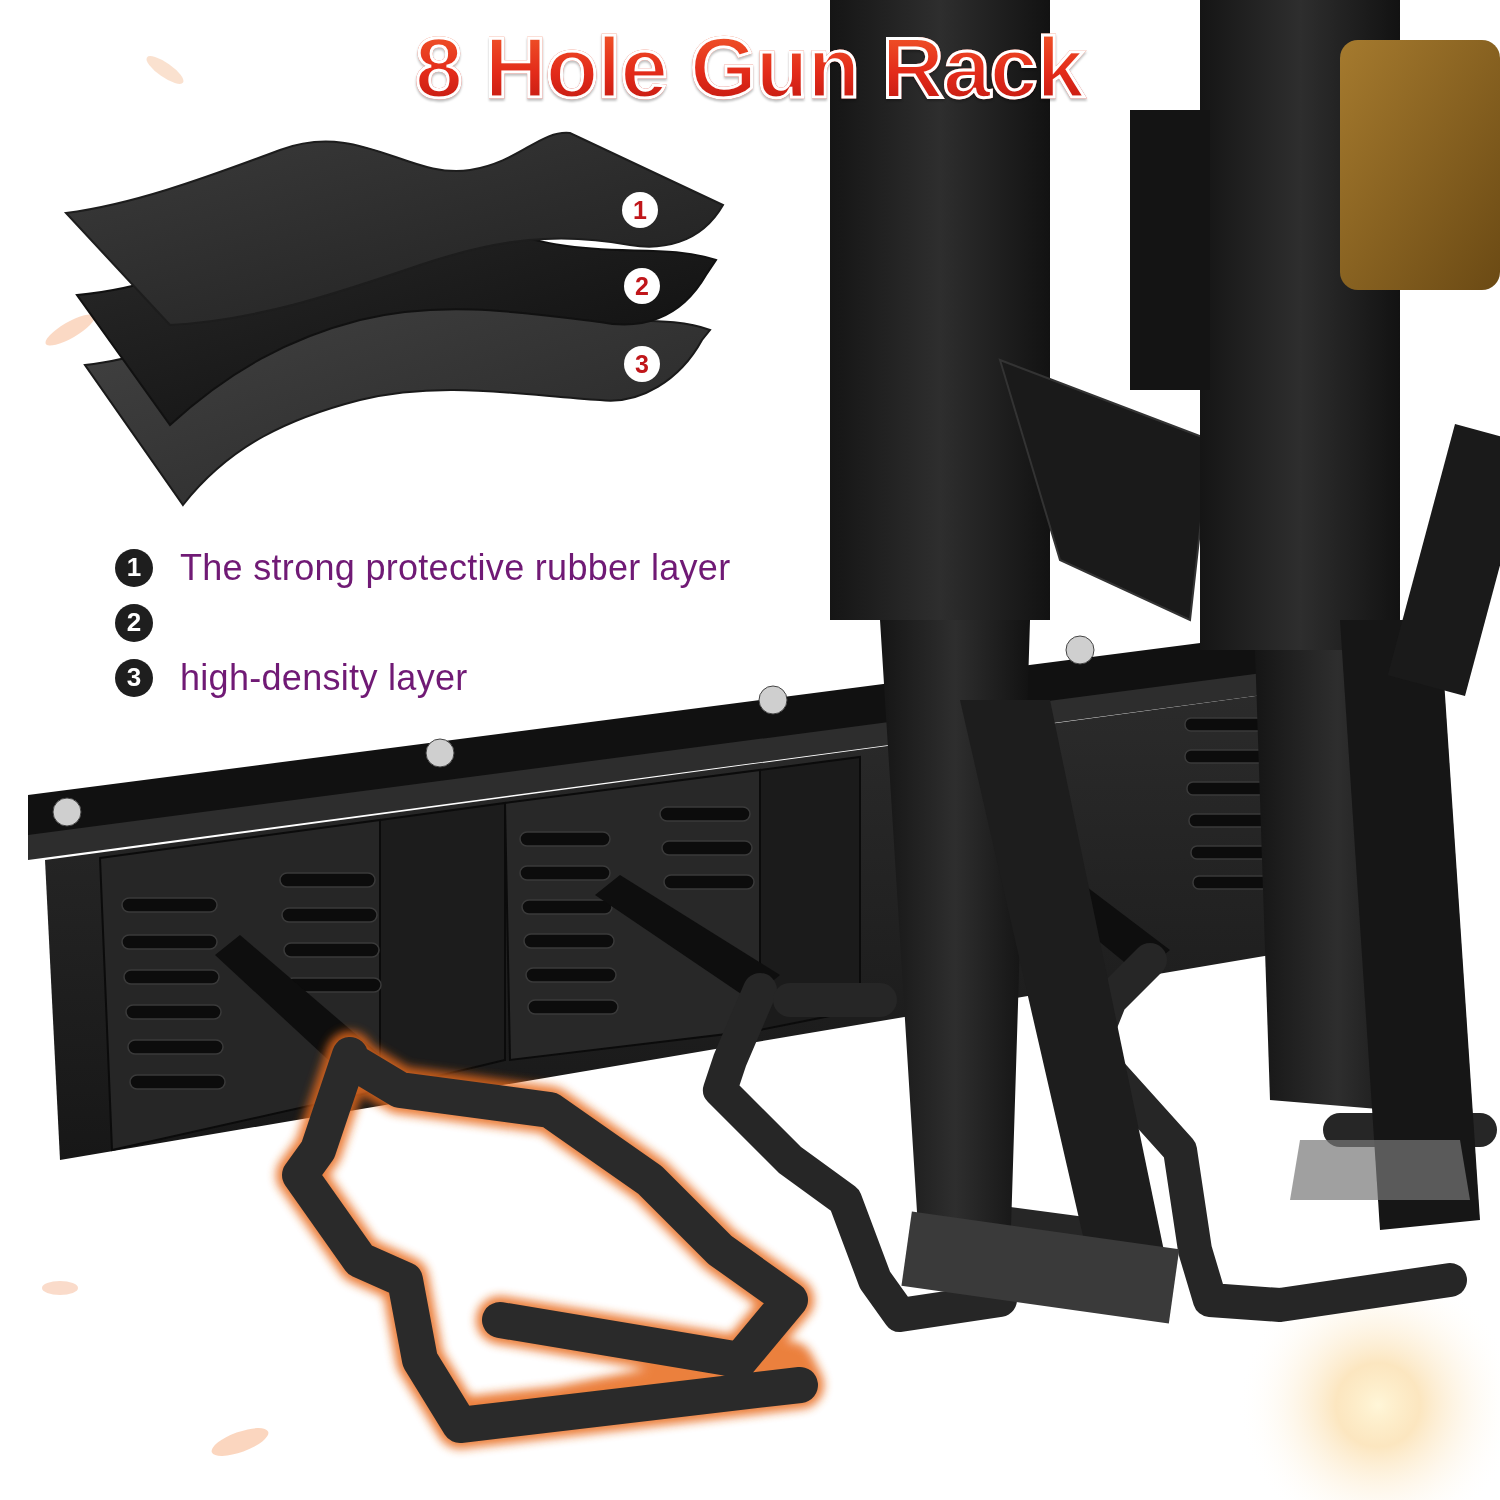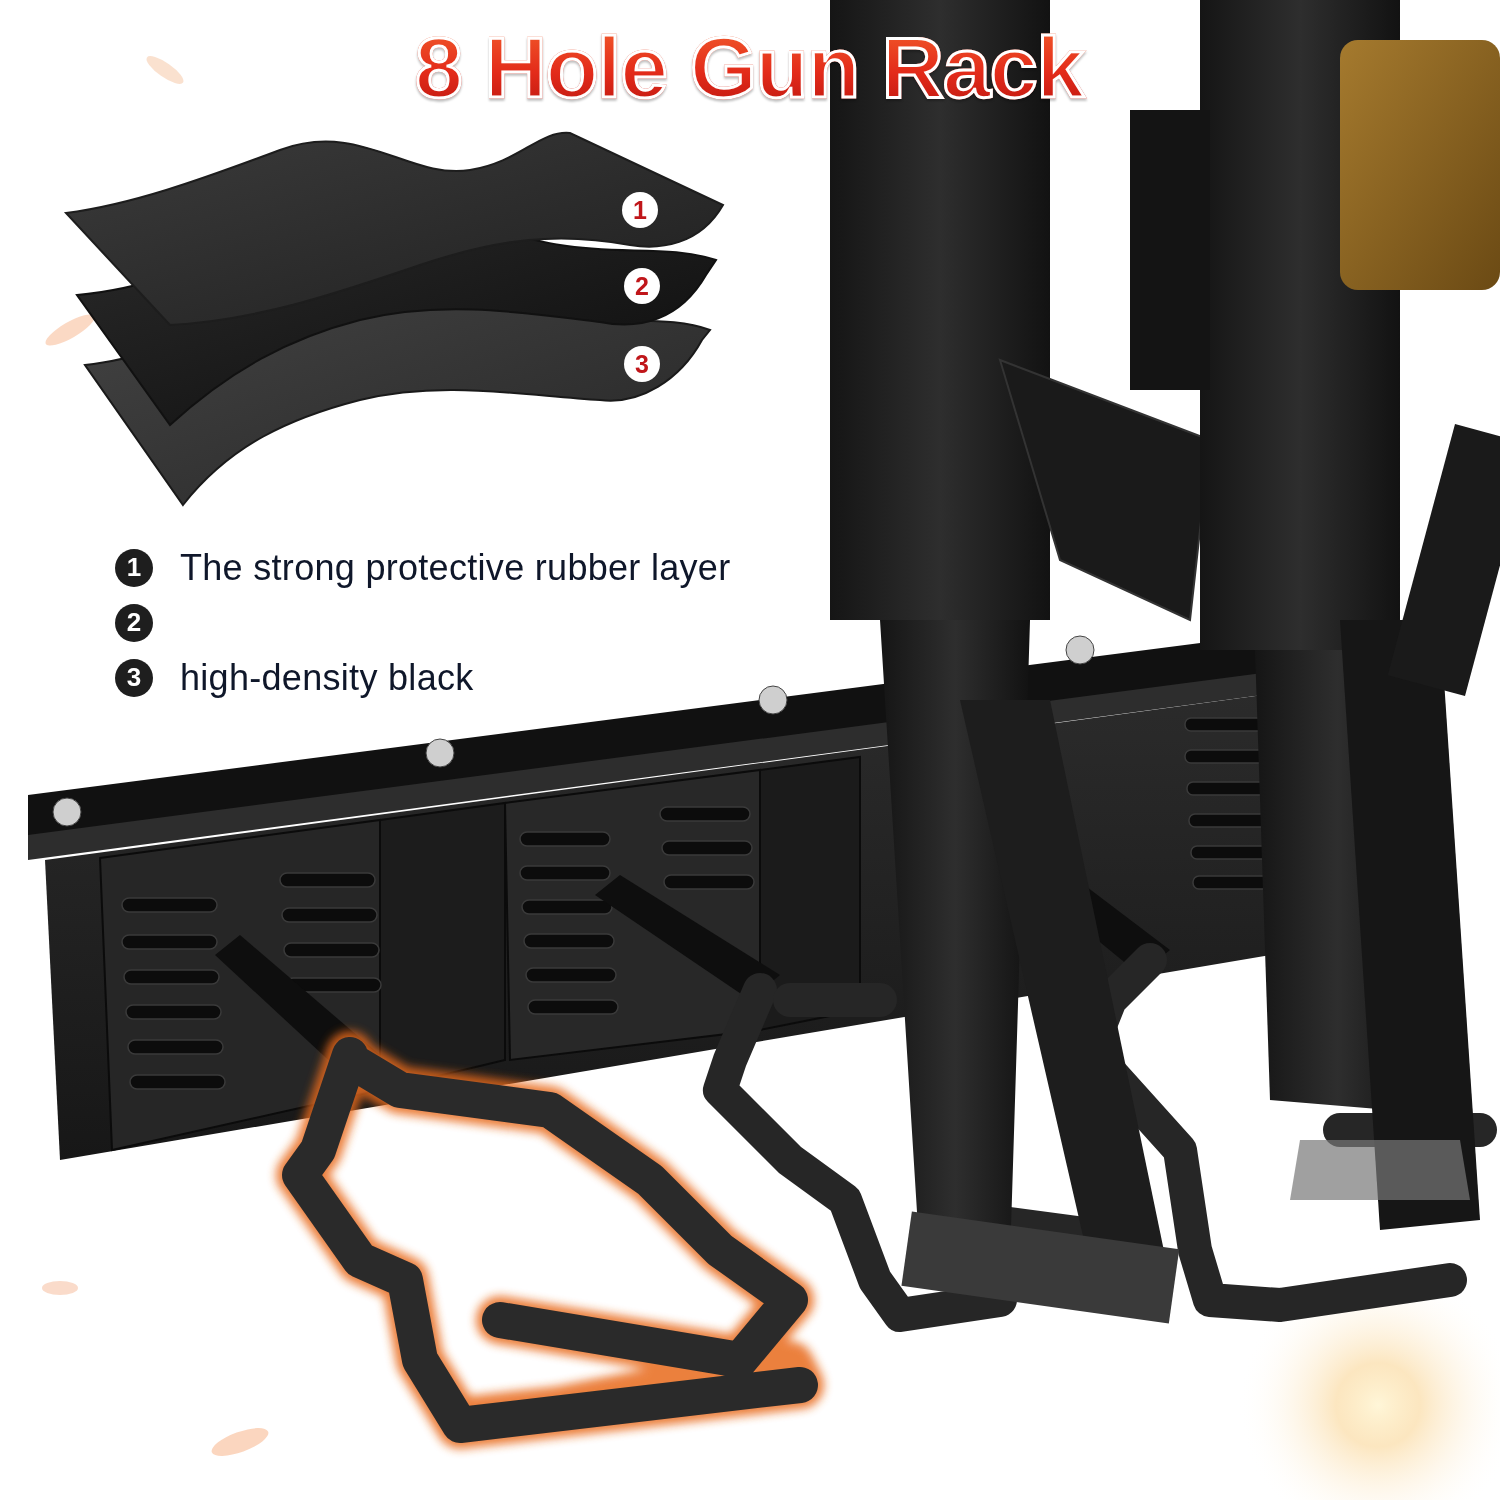--- a/index.html
+++ b/index.html
@@ -17,21 +17,21 @@
     paint-order:stroke fill;
     filter:drop-shadow(0 2px 1px rgba(0,0,0,0.25));
   }
   .features { position:absolute; left:115px; top:540px; z-index:4; }
   .feature { display:flex; align-items:center; height:55px; }
   .feature .num {
     width:38px; height:38px; border-radius:50%; background:#1e1e1e; color:#fff;
     font-weight:700; font-size:26px; display:flex; align-items:center; justify-content:center;
     margin-right:27px;
   }
-  .feature .txt { font-size:36px; color:#0f172a; letter-spacing:0.3px; }
+  .feature .txt { font-size:36px; color:#701a75; letter-spacing:0.3px; }
   .layer-badge {
     position:absolute; width:36px; height:36px; border-radius:50%; background:#fff;
     color:#c0161a; font-weight:700; font-size:25px; display:flex; align-items:center;
     justify-content:center; z-index:3;
   }
   svg.art { position:absolute; left:0; top:0; }
 </style>
 </head>
 <body>
 
@@ -180,16 +180,16 @@
   <div class="features">
     <div class="feature">
       <span class="num">1</span>
       <span class="txt">The strong protective rubber layer</span>
     </div>
     <div class="feature">
       <span class="num">2</span>
     </div>
     <div class="feature">
       <span class="num">3</span>
-      <span class="txt">high-density black</span>
+      <span class="txt">high-density layer</span>
     </div>
   </div>
 </div>
 
 </body></html>

